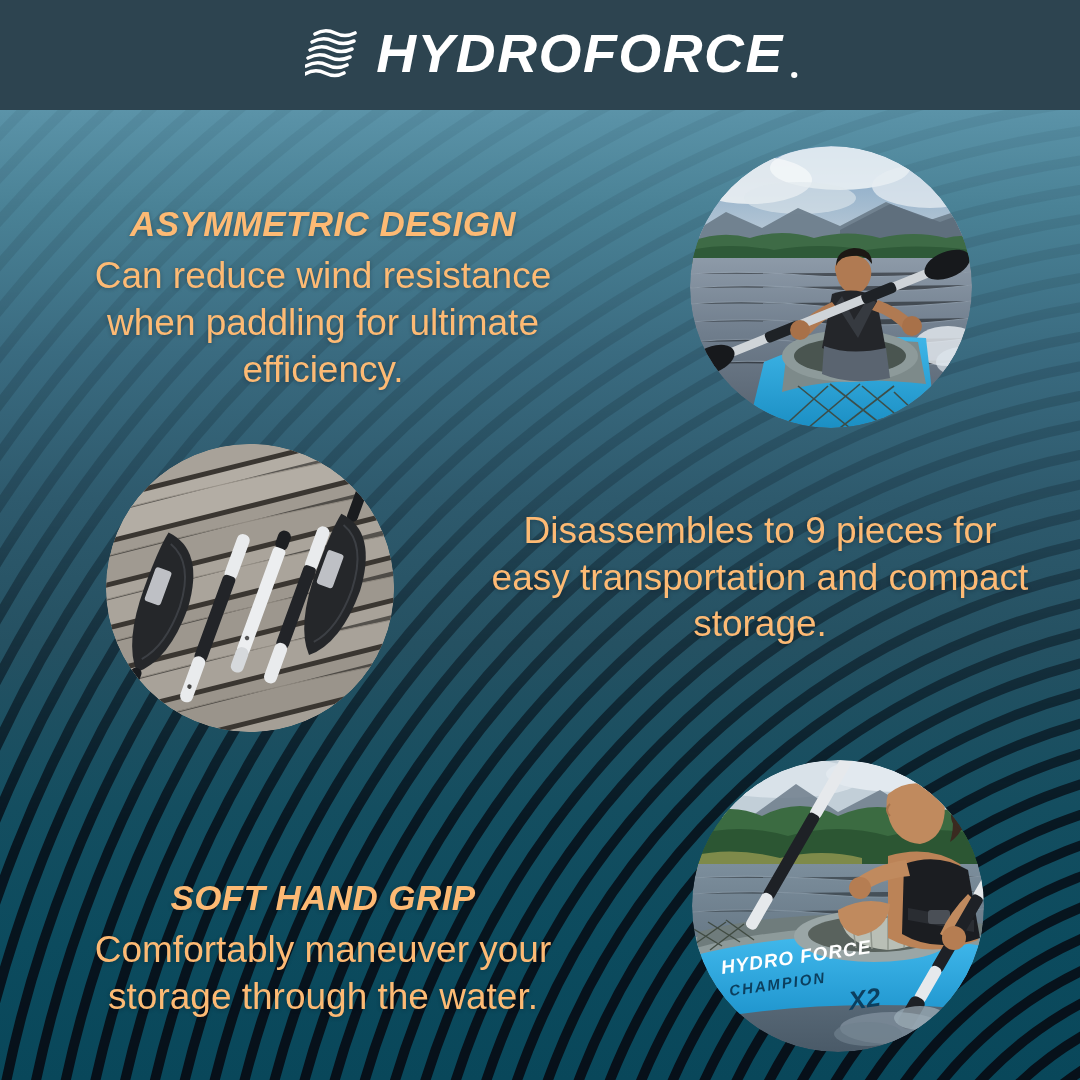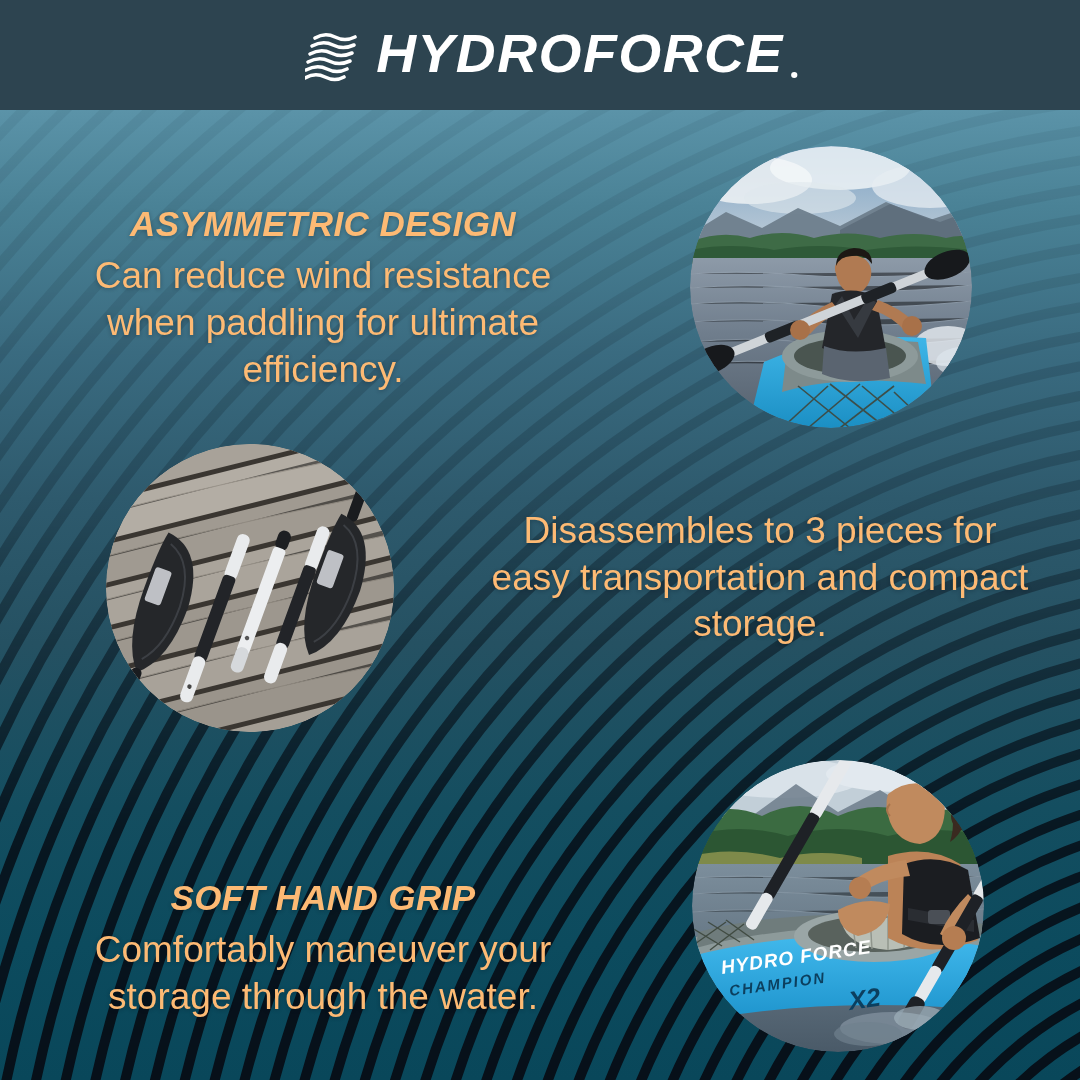--- a/index.html
+++ b/index.html
@@ -18,21 +18,21 @@
   }
 
   
   #header{
     position:absolute; left:0; top:0;
     width:1080px; height:110px;
     background:#2d4450;
     display:flex; align-items:center; justify-content:center;
     z-index:40;
   }
-  #logo{ display:flex; align-items:flex-end; gap:17px; transform:translateY(-2px); }
+  #logo{ display:flex; align-items:center; gap:17px; transform:translateY(-2px); }
   #logo-waves{ display:block; }
   #logo-word{
     font-family:"Liberation Sans", sans-serif;
     font-weight:bold; font-style:italic;
     font-size:53px; letter-spacing:1.5px;
     color:#ffffff;
     white-space:nowrap;
     transform:scaleX(1.04);
     position:relative;
   }
@@ -306,21 +306,21 @@
           <ellipse cx="268" cy="166" rx="24" ry="13" fill="#17191c"></ellipse>
         </g>
 
         <circle cx="110" cy="184" r="10" fill="#a87149"></circle>
         <circle cx="222" cy="180" r="10" fill="#a87149"></circle>
       </g>
     </svg>
   </div>
 
   <div class="row txt" id="row2-text">
-    <p>Disassembles to 3 pieces for easy transportation and compact storage.</p>
+    <p>Disassembles to 9 pieces for easy transportation and compact storage.</p>
   </div>
 
   <div class="photo" id="photo2">
     <svg width="288" height="288" viewBox="0 0 288 288">
       <defs>
         <clipPath id="c2">
             <circle cx="144" cy="144" r="144"></circle>
           </clipPath>
         <linearGradient id="plank" x1="0" y1="0" x2="1" y2="0">
           <stop offset="0" stop-color="#9b958d"></stop>

